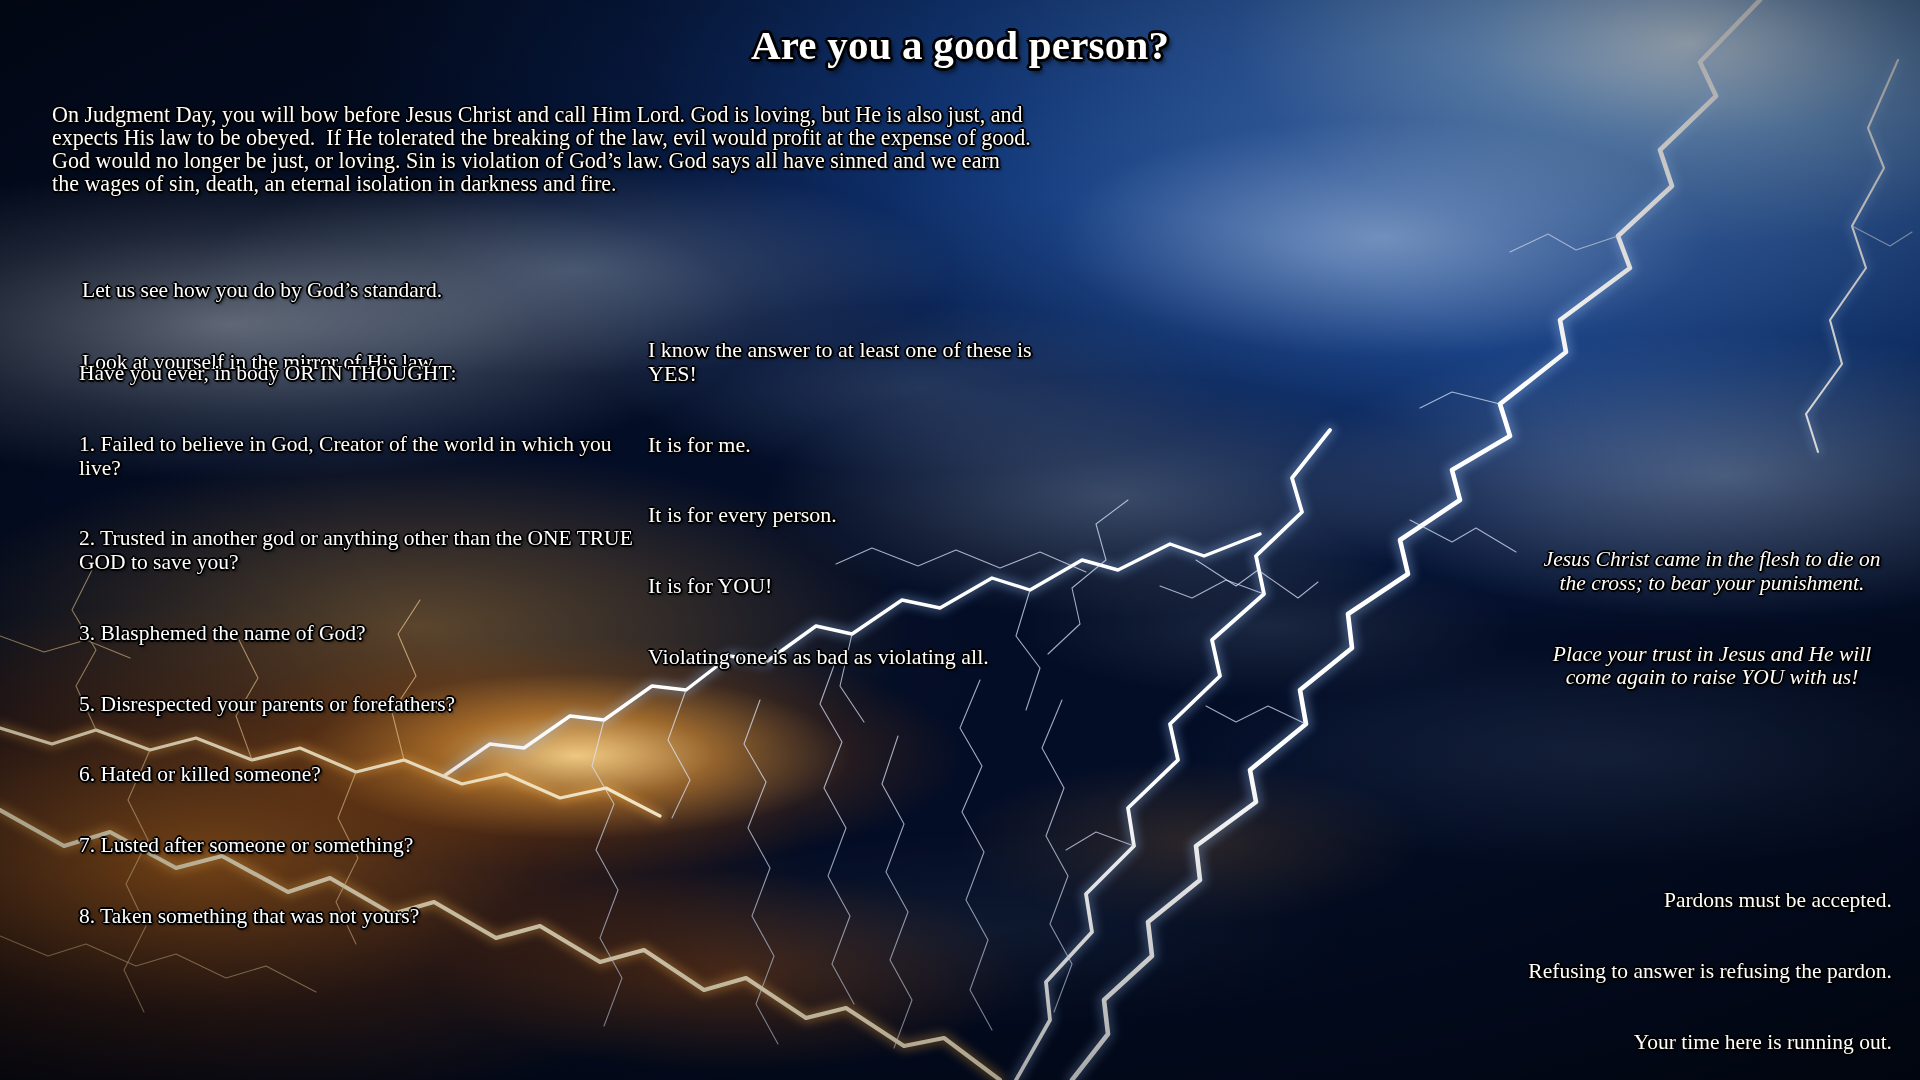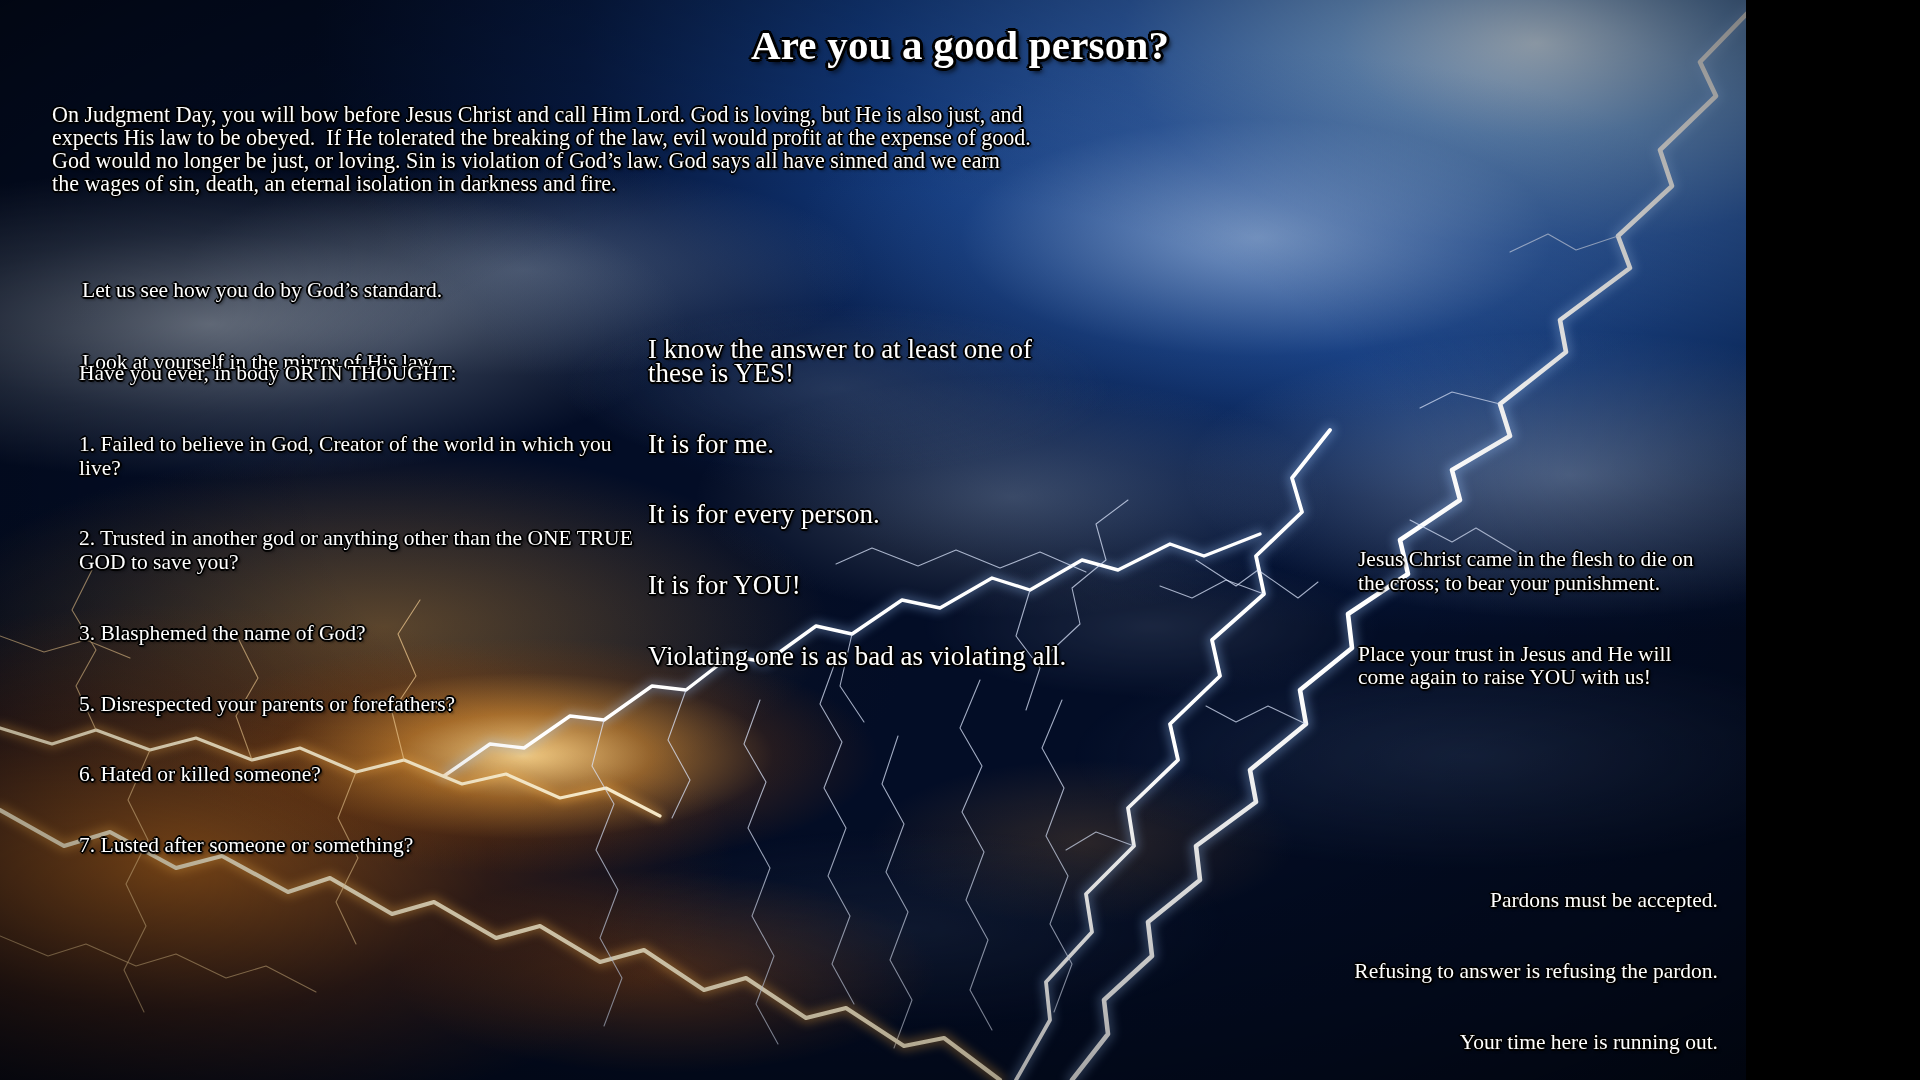--- a/index.html
+++ b/index.html
@@ -6,25 +6,24 @@
     margin: 0;
     padding: 0;
     width: 1920px;
     height: 1080px;
     overflow: hidden;
     background: #000;
   }
 
   #stage {
     position: relative;
-    width: 1724px;
+    width: 1920px;
     height: 1080px;
     overflow: hidden;
     font-family: "Liberation Serif", "DejaVu Serif", serif;
-    padding-left: 22px;
   }
 
   
   .bg-layer { position: absolute; inset: 0; }
 
   #bg-base {
     background:
       radial-gradient(ellipse 70% 55% at 88% 4%, #cfe2f5 0%, #6f9dd4 16%, #2e5da8 34%, #123a7e 55%, #071b45 78%, #030d26 100%),
       linear-gradient(180deg, #04112f 0%, #061833 22%, #0a2148 45%, #0b1c33 70%, #060c18 100%);
   }
@@ -122,32 +121,33 @@
     width: 565px;
     font-size: 21.5px;
     line-height: 23.6px;
   }
   #law-block .law-line { display: block; }
 
   #guilty-block {
     top: 291px;
     left: 648px;
     width: 420px;
-    font-size: 27px;
+    font-size: 22px;
     line-height: 23.6px;
   }
   #guilty-block .g-line { display: block; }
 
   #gospel-block {
     top: 501px;
     right: 28px;
     width: 360px;
-    text-align: left;
-    font-size: 21.5px;
-    line-height: 23.6px;
+    text-align: center;
+    font-size: 21.5px;
+    line-height: 23.6px;
+    font-style: italic;
   }
 
   #appeal-block {
     top: 842px;
     right: 28px;
     width: 400px;
     text-align: right;
     font-size: 21.5px;
     line-height: 23.6px;
   }
@@ -238,20 +238,21 @@
   </div>
 
   <div class="txt" id="law-block">
     <span class="law-line">Have you ever, in body OR IN THOUGHT:</span>
     <span class="law-line">1. Failed to believe in God, Creator of the world in which you live?</span>
     <span class="law-line">2. Trusted in another god or anything other than the ONE TRUE GOD to save you?</span>
     <span class="law-line">3. Blasphemed the name of God?</span>
     <span class="law-line">5. Disrespected your parents or forefathers?</span>
     <span class="law-line">6. Hated or killed someone?</span>
     <span class="law-line">7. Lusted after someone or something?</span>
+    <span class="law-line">8. Taken something that was not yours?</span>
     
   </div>
 
   <div class="txt" id="guilty-block">
     <span class="g-line">I know the answer to at least one of these is YES!</span>
     <span class="g-line">It is for me.</span>
     <span class="g-line">It is for every person.</span>
     <span class="g-line">It is for YOU!</span>
     <span class="g-line">Violating one is as bad as violating all.</span>
   </div>

